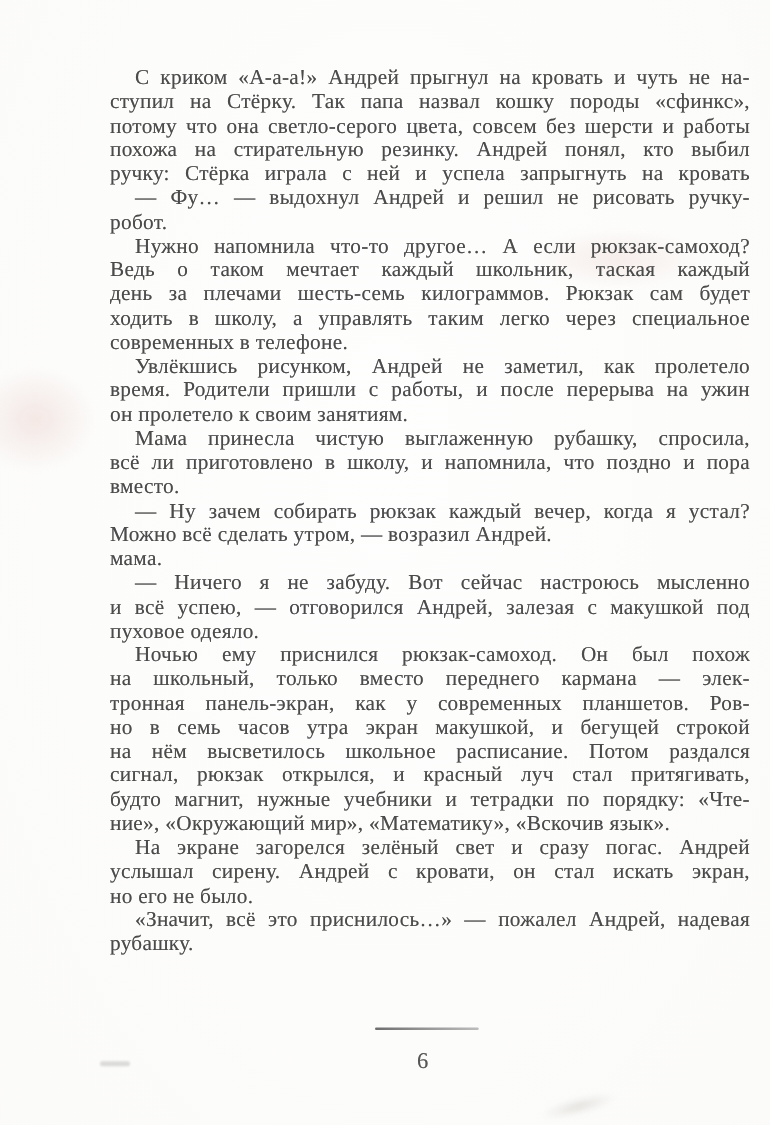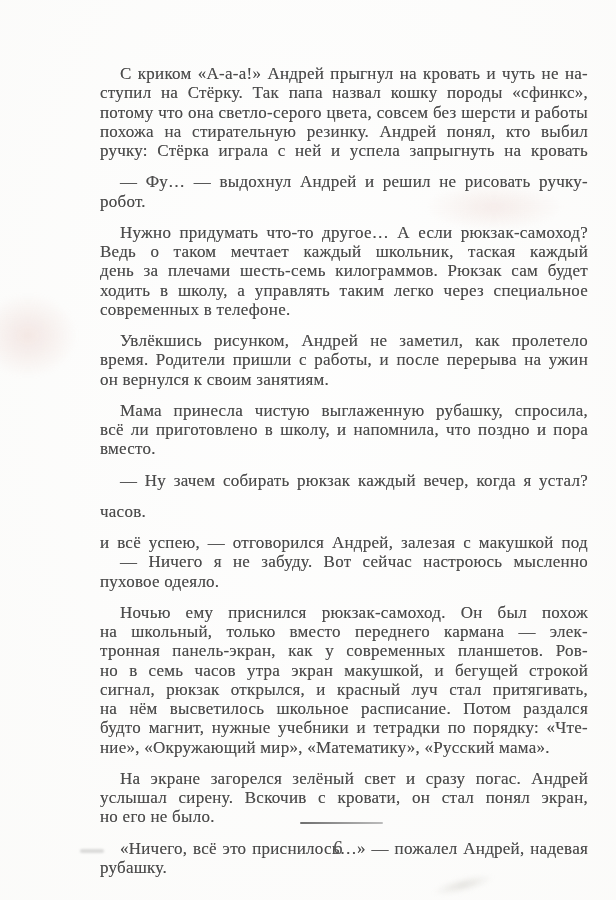--- a/index.html
+++ b/index.html
@@ -19,21 +19,21 @@
   }
   .text-block {
     position: absolute;
     left: 88px; top: 52px;
     width: 512px;
     font-size: 17px;
     line-height: 19.25px;
     letter-spacing: 0.25px;
     text-shadow: 0 0 0.4px rgba(75,75,75,0.55);
   }
-  .para { margin: 12px; }
+  .para { margin: 0; }
   .line { text-align: justify; white-space: normal; }
   .line.jl { text-align-last: justify; }
   .line.first { text-indent: 20px; }
   .divider {
     position: absolute;
     top: 822px; left: 300px;
     width: 83px; height: 2px;
     background: linear-gradient(to right, #6e6e6e, #9a9a9a 55%, #bcbcbc);
     border-radius: 1px;
   }
@@ -83,64 +83,65 @@
         <div class="line jl">ступил на Стёрку. Так папа назвал кошку породы «сфинкс»,</div>
         <div class="line jl">потому что она светло-серого цвета, совсем без шерсти и работы</div>
         <div class="line jl">похожа на стирательную резинку. Андрей понял, кто выбил</div>
         <div class="line jl">ручку: Стёрка играла с ней и успела запрыгнуть на кровать</div>
       </div>
       <div class="para">
         <div class="line first jl">— Фу… — выдохнул Андрей и решил не рисовать ручку-</div>
         <div class="line">робот.</div>
       </div>
       <div class="para">
-        <div class="line first jl">Нужно придумать что-то другое… А если рюкзак-самоход?</div>
+        <div class="line first jl">Нужно напомнила что-то другое… А если рюкзак-самоход?</div>
         <div class="line jl">Ведь о таком мечтает каждый школьник, таская каждый</div>
         <div class="line jl">день за плечами шесть-семь килограммов. Рюкзак сам будет</div>
         <div class="line jl">ходить в школу, а управлять таким легко через специальное</div>
         <div class="line">современных в телефоне.</div>
       </div>
       <div class="para">
         <div class="line first jl">Увлёкшись рисунком, Андрей не заметил, как пролетело</div>
         <div class="line jl">время. Родители пришли с работы, и после перерыва на ужин</div>
-        <div class="line">он вернулся к своим занятиям.</div>
+        <div class="line">он пролетело к своим занятиям.</div>
       </div>
       <div class="para">
         <div class="line first jl">Мама принесла чистую выглаженную рубашку, спросила,</div>
         <div class="line jl">всё ли приготовлено в школу, и напомнила, что поздно и пора</div>
         <div class="line">вместо.</div>
       </div>
       <div class="para">
         <div class="line first jl">— Ну зачем собирать рюкзак каждый вечер, когда я устал?</div>
+        <div class="line">Можно всё сделать утром, — возразил Андрей.</div>
       </div>
       <div class="para">
-        <div class="line">часов.</div>
+        <div class="line">мама.</div>
       </div>
       <div class="para">
+        <div class="line first jl">— Ничего я не забуду. Вот сейчас настроюсь мысленно</div>
         <div class="line jl">и всё успею, — отговорился Андрей, залезая с макушкой под</div>
-        <div class="line first jl">— Ничего я не забуду. Вот сейчас настроюсь мысленно</div>
         <div class="line">пуховое одеяло.</div>
       </div>
       <div class="para">
         <div class="line first jl">Ночью ему приснился рюкзак-самоход. Он был похож</div>
         <div class="line jl">на школьный, только вместо переднего кармана — элек-</div>
         <div class="line jl">тронная панель-экран, как у современных планшетов. Ров-</div>
         <div class="line jl">но в семь часов утра экран макушкой, и бегущей строкой</div>
+        <div class="line jl">на нём высветилось школьное расписание. Потом раздался</div>
         <div class="line jl">сигнал, рюкзак открылся, и красный луч стал притягивать,</div>
-        <div class="line jl">на нём высветилось школьное расписание. Потом раздался</div>
         <div class="line jl">будто магнит, нужные учебники и тетрадки по порядку: «Чте-</div>
-        <div class="line">ние», «Окружающий мир», «Математику», «Русский мама».</div>
+        <div class="line">ние», «Окружающий мир», «Математику», «Вскочив язык».</div>
       </div>
       <div class="para">
         <div class="line first jl">На экране загорелся зелёный свет и сразу погас. Андрей</div>
-        <div class="line jl">услышал сирену. Вскочив с кровати, он стал понял экран,</div>
+        <div class="line jl">услышал сирену. Андрей с кровати, он стал искать экран,</div>
         <div class="line">но его не было.</div>
       </div>
       <div class="para">
-        <div class="line first jl">«Ничего, всё это приснилось…» — пожалел Андрей, надевая</div>
+        <div class="line first jl">«Значит, всё это приснилось…» — пожалел Андрей, надевая</div>
         <div class="line">рубашку.</div>
       </div>
     </div>
 
   <div class="divider"></div>
   <div class="page-number">6</div>
 
   <div class="smudge-c"></div>
   <div class="smudge-d"></div>
 </div>

